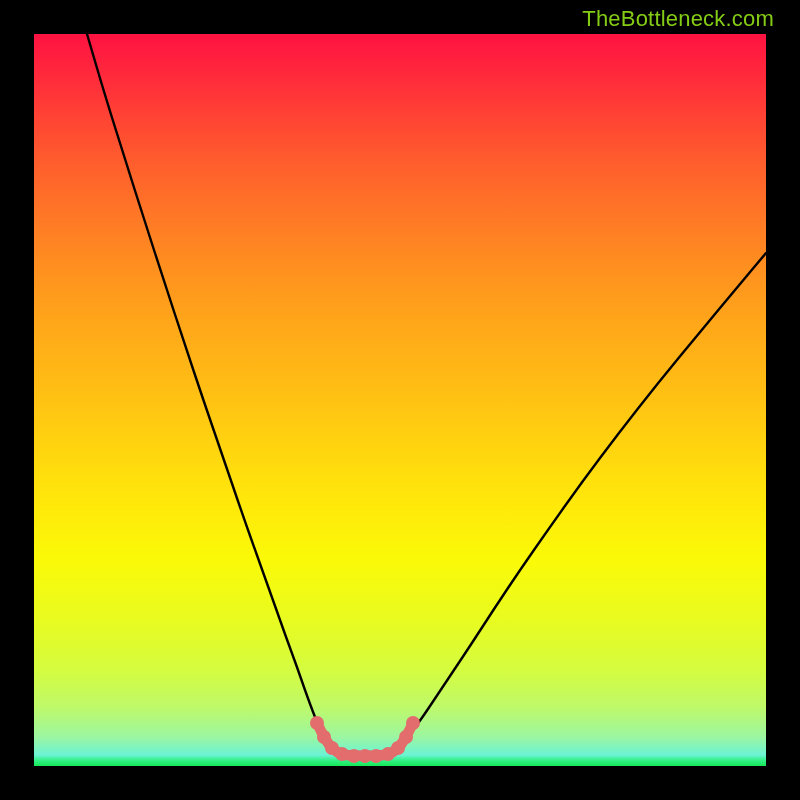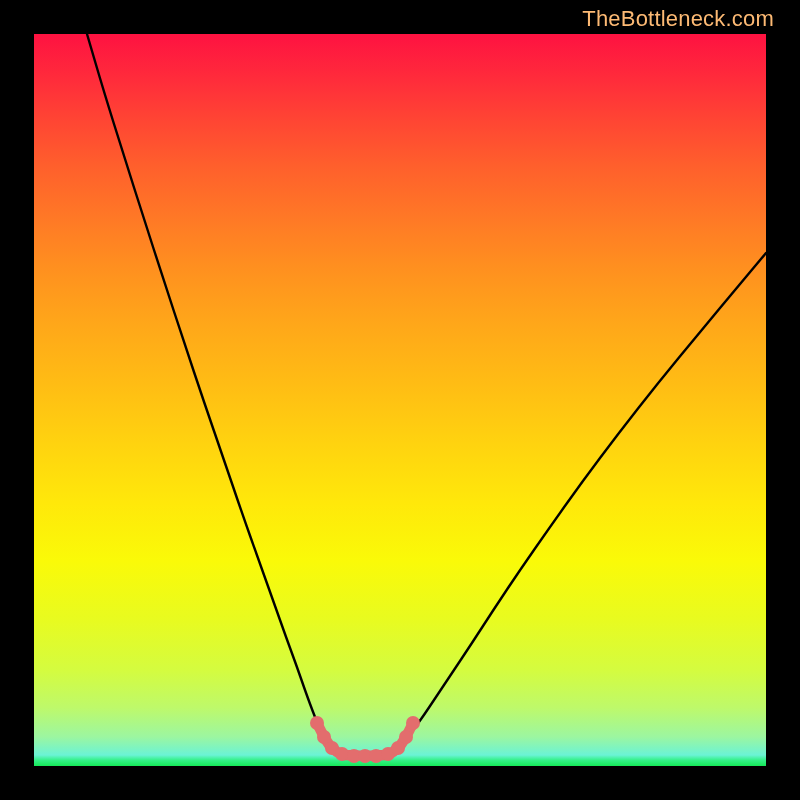--- a/index.html
+++ b/index.html
@@ -36,21 +36,21 @@
       #34f188 99.2%,
       #15e858 100%
     );
   }
   .watermark {
     position: absolute;
     top: 6px;
     right: 26px;
     font-family: Arial, Helvetica, sans-serif;
     font-size: 22px;
-    color: #fdba74;
+    color: #84cc16;
     letter-spacing: 0.2px;
   }
   svg.overlay {
     position: absolute;
     left: 0;
     top: 0;
     width: 732px;
     height: 732px;
     overflow: visible;
   }

